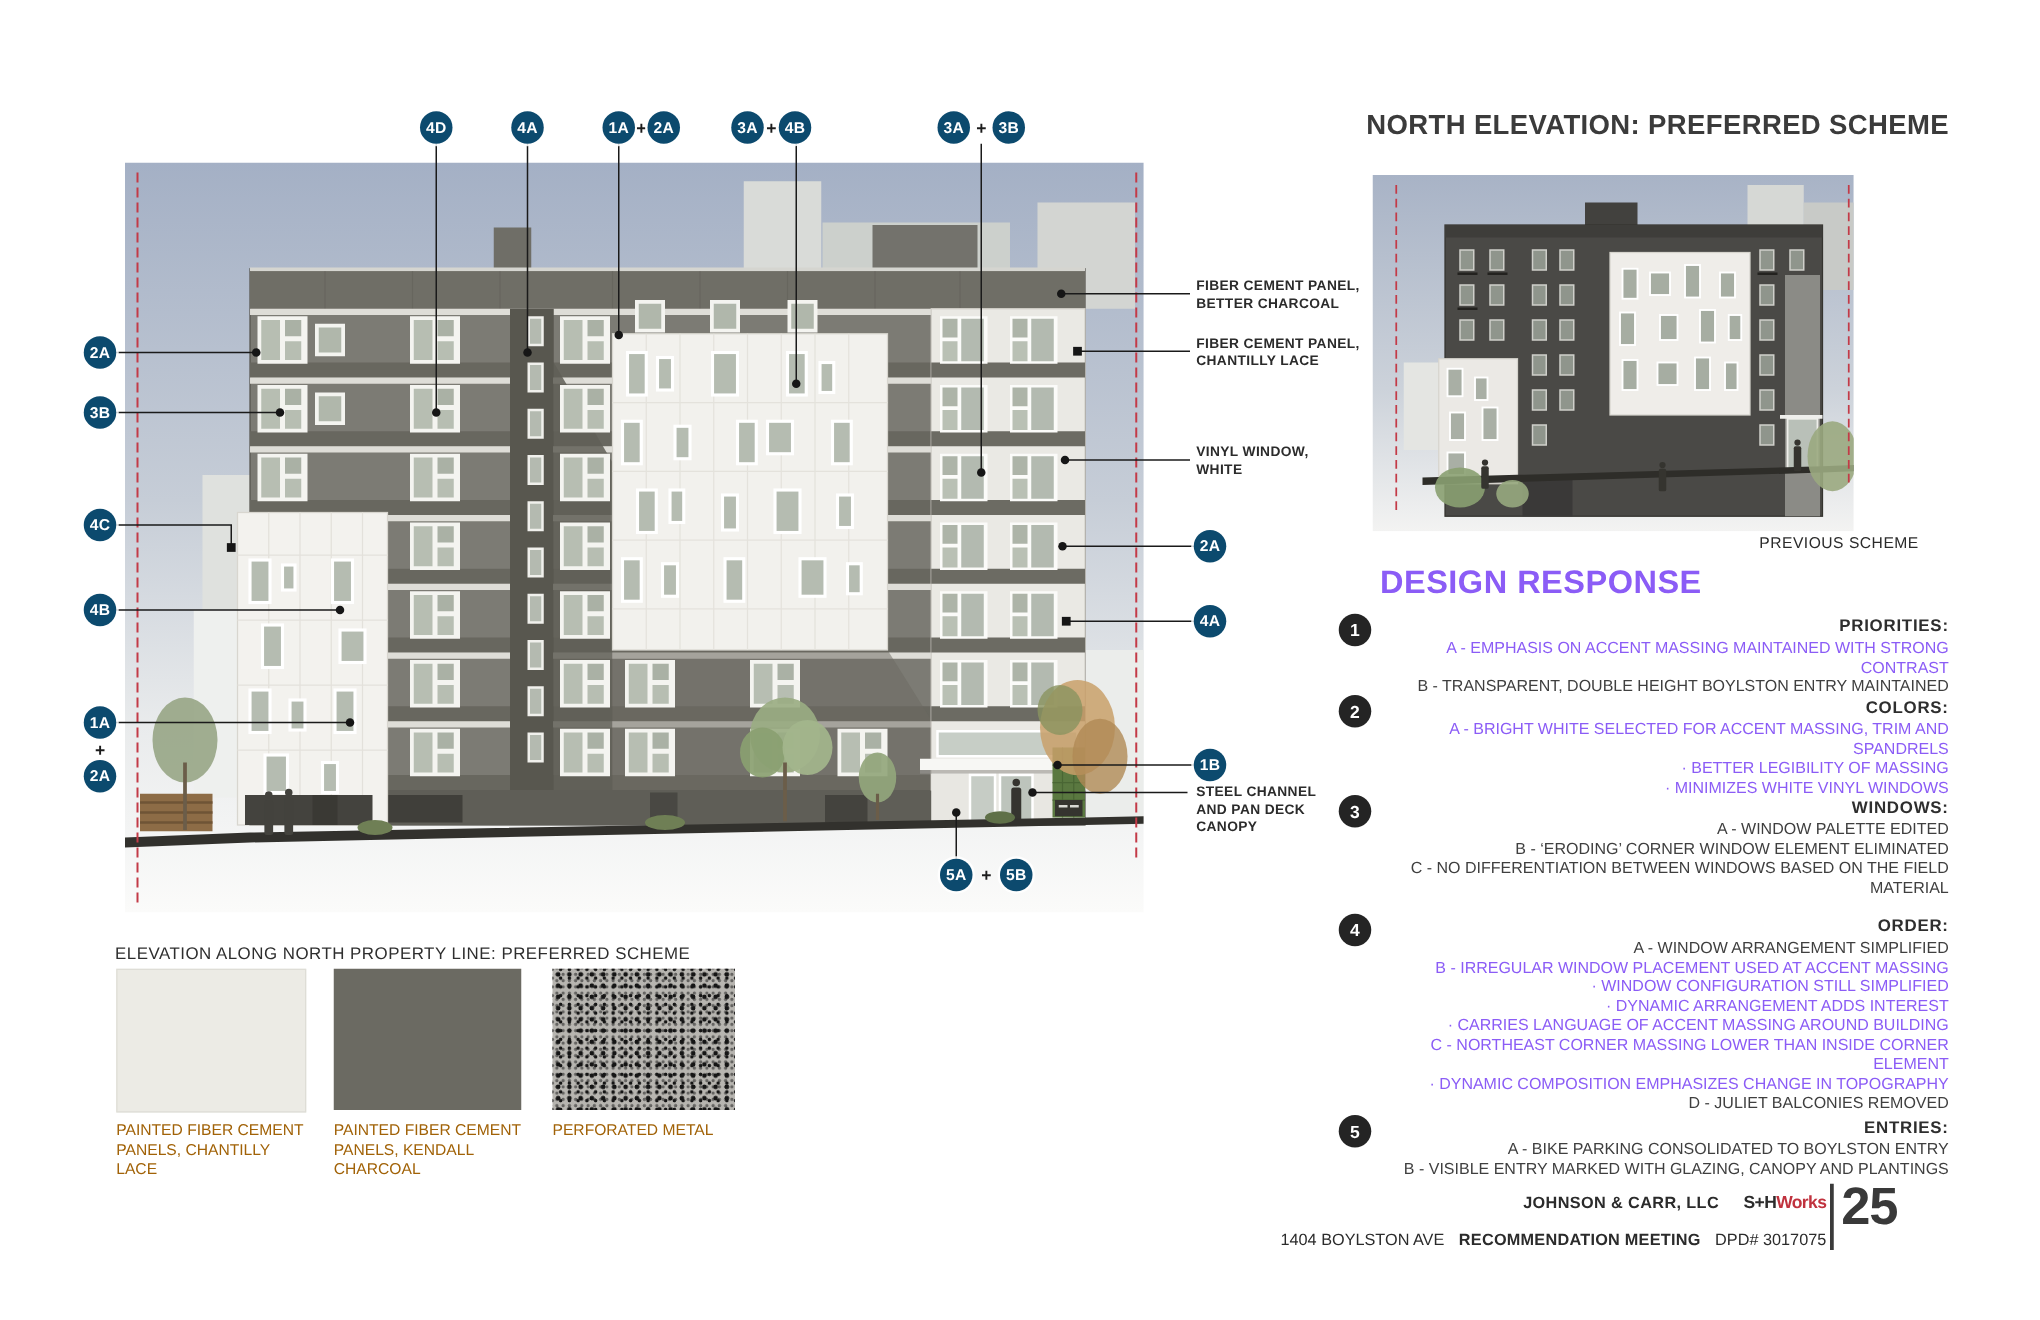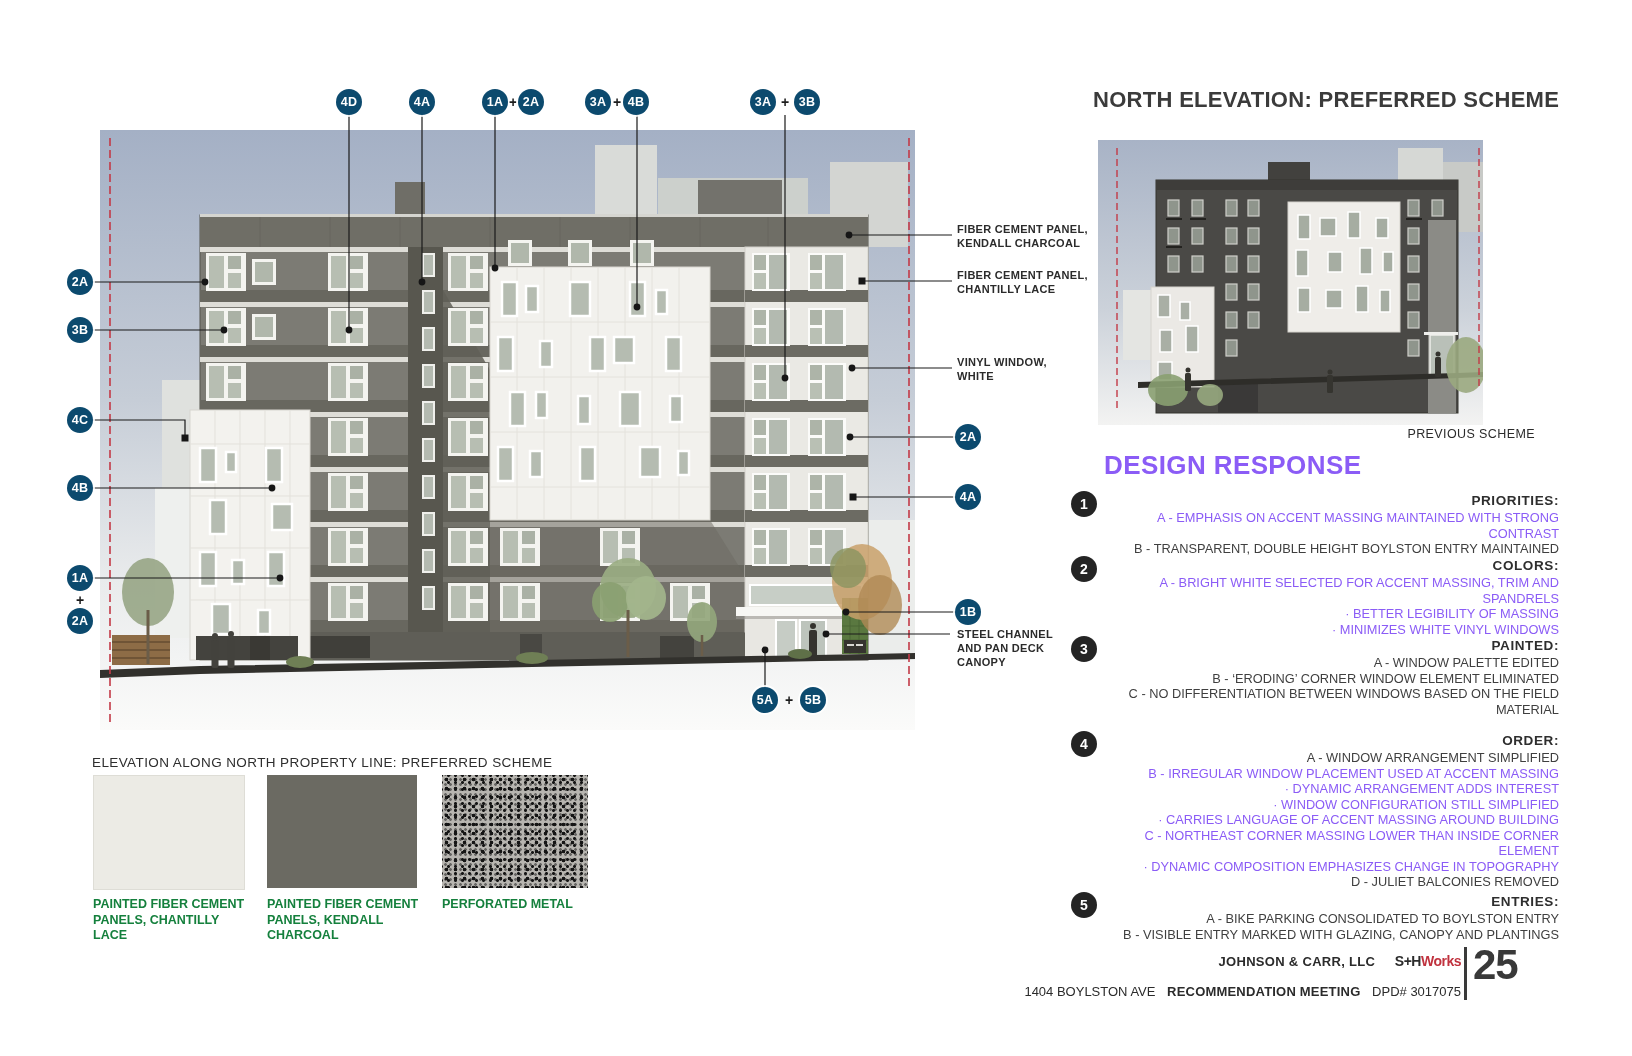--- a/index.html
+++ b/index.html
@@ -44,22 +44,22 @@
   .swatch{position:absolute;top:775px;height:113px;}
   .sw1{left:93px;width:150px;background:#ecebe5;border:1px solid #deddd6;}
   .sw2{left:267px;width:150px;background:#6b6a62;}
   .sw3{left:442px;width:146px;background:#b7b5b0;
        background-image:
          radial-gradient(#151515 1.6px, transparent 2.1px),
          radial-gradient(#151515 1.2px, transparent 1.7px),
          radial-gradient(rgba(20,20,20,.5) 1.1px, transparent 1.6px);
        background-size:9px 9px,7px 7px,5px 5px;
        background-position:0 0,3px 4px,1px 2px;}
-  .sw-label{position:absolute;top:897px;width:158px;font-weight:bold;font-size:12.5px;
-            line-height:15.5px;color:#15803d;}
+  .sw-label{position:absolute;top:897px;width:158px;font-weight:normal;font-size:12.5px;
+            line-height:15.5px;color:#a16207;}
 
   
   .footer-line1{position:absolute;top:953px;right:171px;font-size:13px;color:#2b2b2b;white-space:nowrap;}
   .footer-line1 .company{font-weight:bold;letter-spacing:.3px;}
   .footer-line1 .brand-prefix{font-weight:bold;margin-left:16px;font-size:14px;letter-spacing:-.5px;}
   .footer-line1 .brand-suffix{font-weight:bold;font-size:14px;color:#c0323e;letter-spacing:-.5px;}
   .footer-line2{position:absolute;top:984px;right:171px;font-size:13px;color:#2b2b2b;white-space:nowrap;}
   .footer-line2 .meeting{font-weight:bold;margin:0 8px;letter-spacing:.2px;}
   .footer-divider{position:absolute;left:1464px;top:947px;width:3px;height:53px;background:#3a3a3a;}
   .page-number{position:absolute;left:1473px;top:941px;font-size:42px;font-weight:bold;
@@ -445,21 +445,21 @@
   <div class="badge" style="left:765px;top:700px">
       <span>5A</span>
     </div>
   <span class="plus" style="left:789px;top:700px">+</span>
   <div class="badge" style="left:813px;top:700px">
       <span>5B</span>
     </div>
 
   <div class="anno" style="top:222px">
     <div>FIBER CEMENT PANEL,</div>
-    <div>KENDALL CHARCOAL</div>
+    <div>BETTER CHARCOAL</div>
   </div>
   <div class="anno" style="top:268px">
     <div>FIBER CEMENT PANEL,</div>
     <div>CHANTILLY LACE</div>
   </div>
   <div class="anno" style="top:355px">
     <div>VINYL WINDOW,</div>
     <div>WHITE</div>
   </div>
   <div class="anno" style="top:627px">
@@ -593,38 +593,38 @@
         <div class="dr-item red">A - BRIGHT WHITE SELECTED FOR ACCENT MASSING, TRIM AND SPANDRELS</div>
         <div class="dr-item red ind">· BETTER LEGIBILITY OF MASSING</div>
         <div class="dr-item red ind">· MINIMIZES WHITE VINYL WINDOWS</div>
       </div>
     </div>
   </div>
 
   <div class="dr-sec" style="top:638px">
     <div class="dr-num">3</div>
     <div class="dr-body">
-      <div class="dr-head">PAINTED:</div>
+      <div class="dr-head">WINDOWS:</div>
       <div class="dr-items">
         <div class="dr-item">A - WINDOW PALETTE EDITED</div>
         <div class="dr-item">B - ‘ERODING’ CORNER WINDOW ELEMENT ELIMINATED</div>
         <div class="dr-item">C - NO DIFFERENTIATION BETWEEN WINDOWS BASED ON THE FIELD MATERIAL</div>
       </div>
     </div>
   </div>
 
   <div class="dr-sec" style="top:733px">
     <div class="dr-num">4</div>
     <div class="dr-body">
       <div class="dr-head">ORDER:</div>
       <div class="dr-items">
         <div class="dr-item">A - WINDOW ARRANGEMENT SIMPLIFIED</div>
         <div class="dr-item red">B - IRREGULAR WINDOW PLACEMENT USED AT ACCENT MASSING</div>
+        <div class="dr-item red ind">· WINDOW CONFIGURATION STILL SIMPLIFIED</div>
         <div class="dr-item red ind">· DYNAMIC ARRANGEMENT ADDS INTEREST</div>
-        <div class="dr-item red ind">· WINDOW CONFIGURATION STILL SIMPLIFIED</div>
         <div class="dr-item red ind">· CARRIES LANGUAGE OF ACCENT MASSING AROUND BUILDING</div>
         <div class="dr-item red">C - NORTHEAST CORNER MASSING LOWER THAN INSIDE CORNER ELEMENT</div>
         <div class="dr-item red ind">· DYNAMIC COMPOSITION EMPHASIZES CHANGE IN TOPOGRAPHY</div>
         <div class="dr-item">D - JULIET BALCONIES REMOVED</div>
       </div>
     </div>
   </div>
 
   <div class="dr-sec" style="top:894px">
     <div class="dr-num">5</div>

